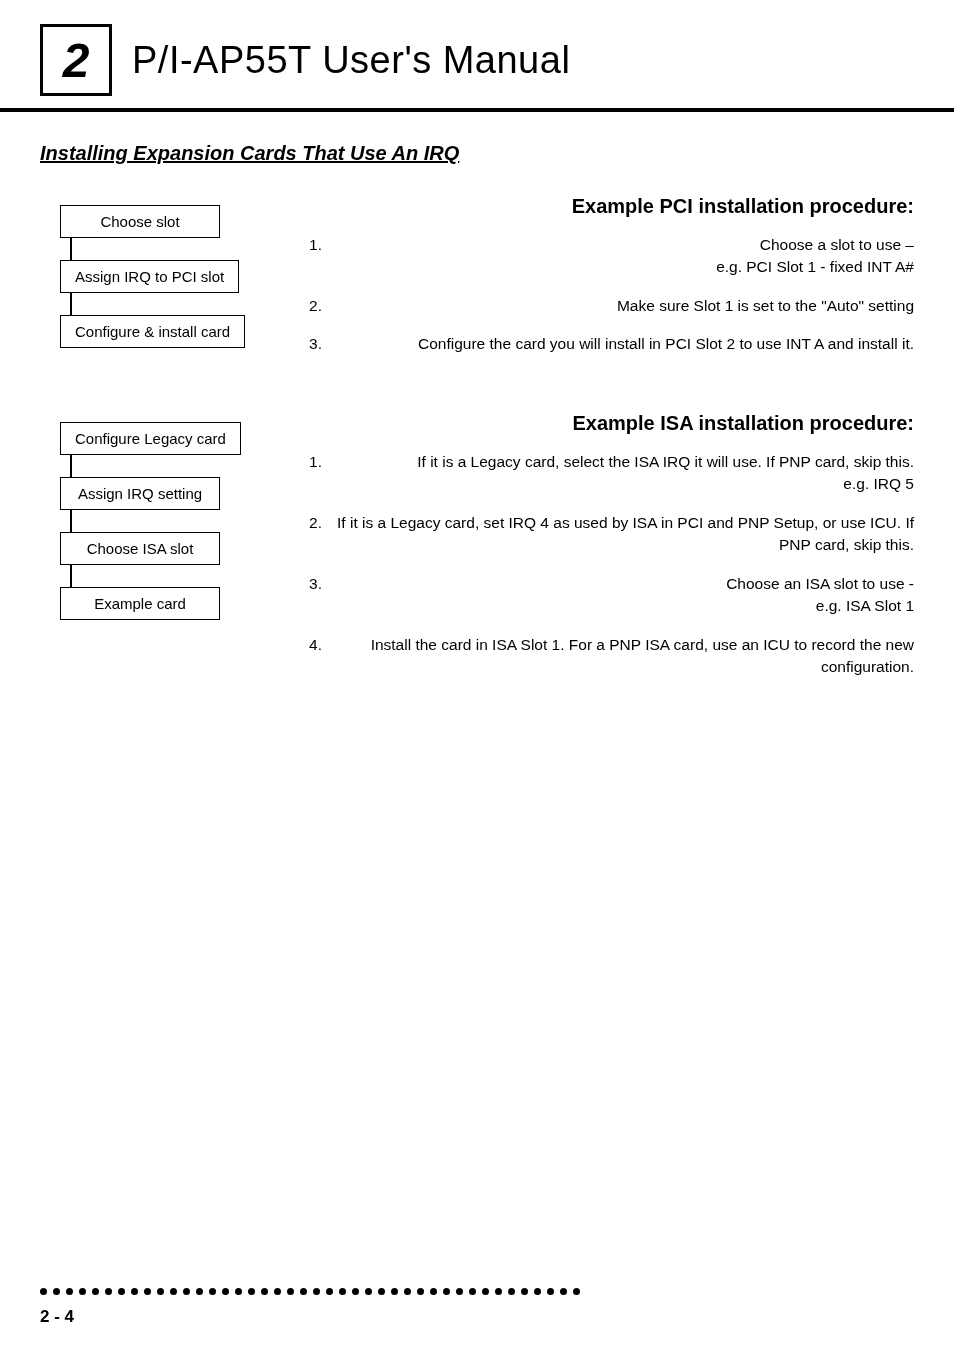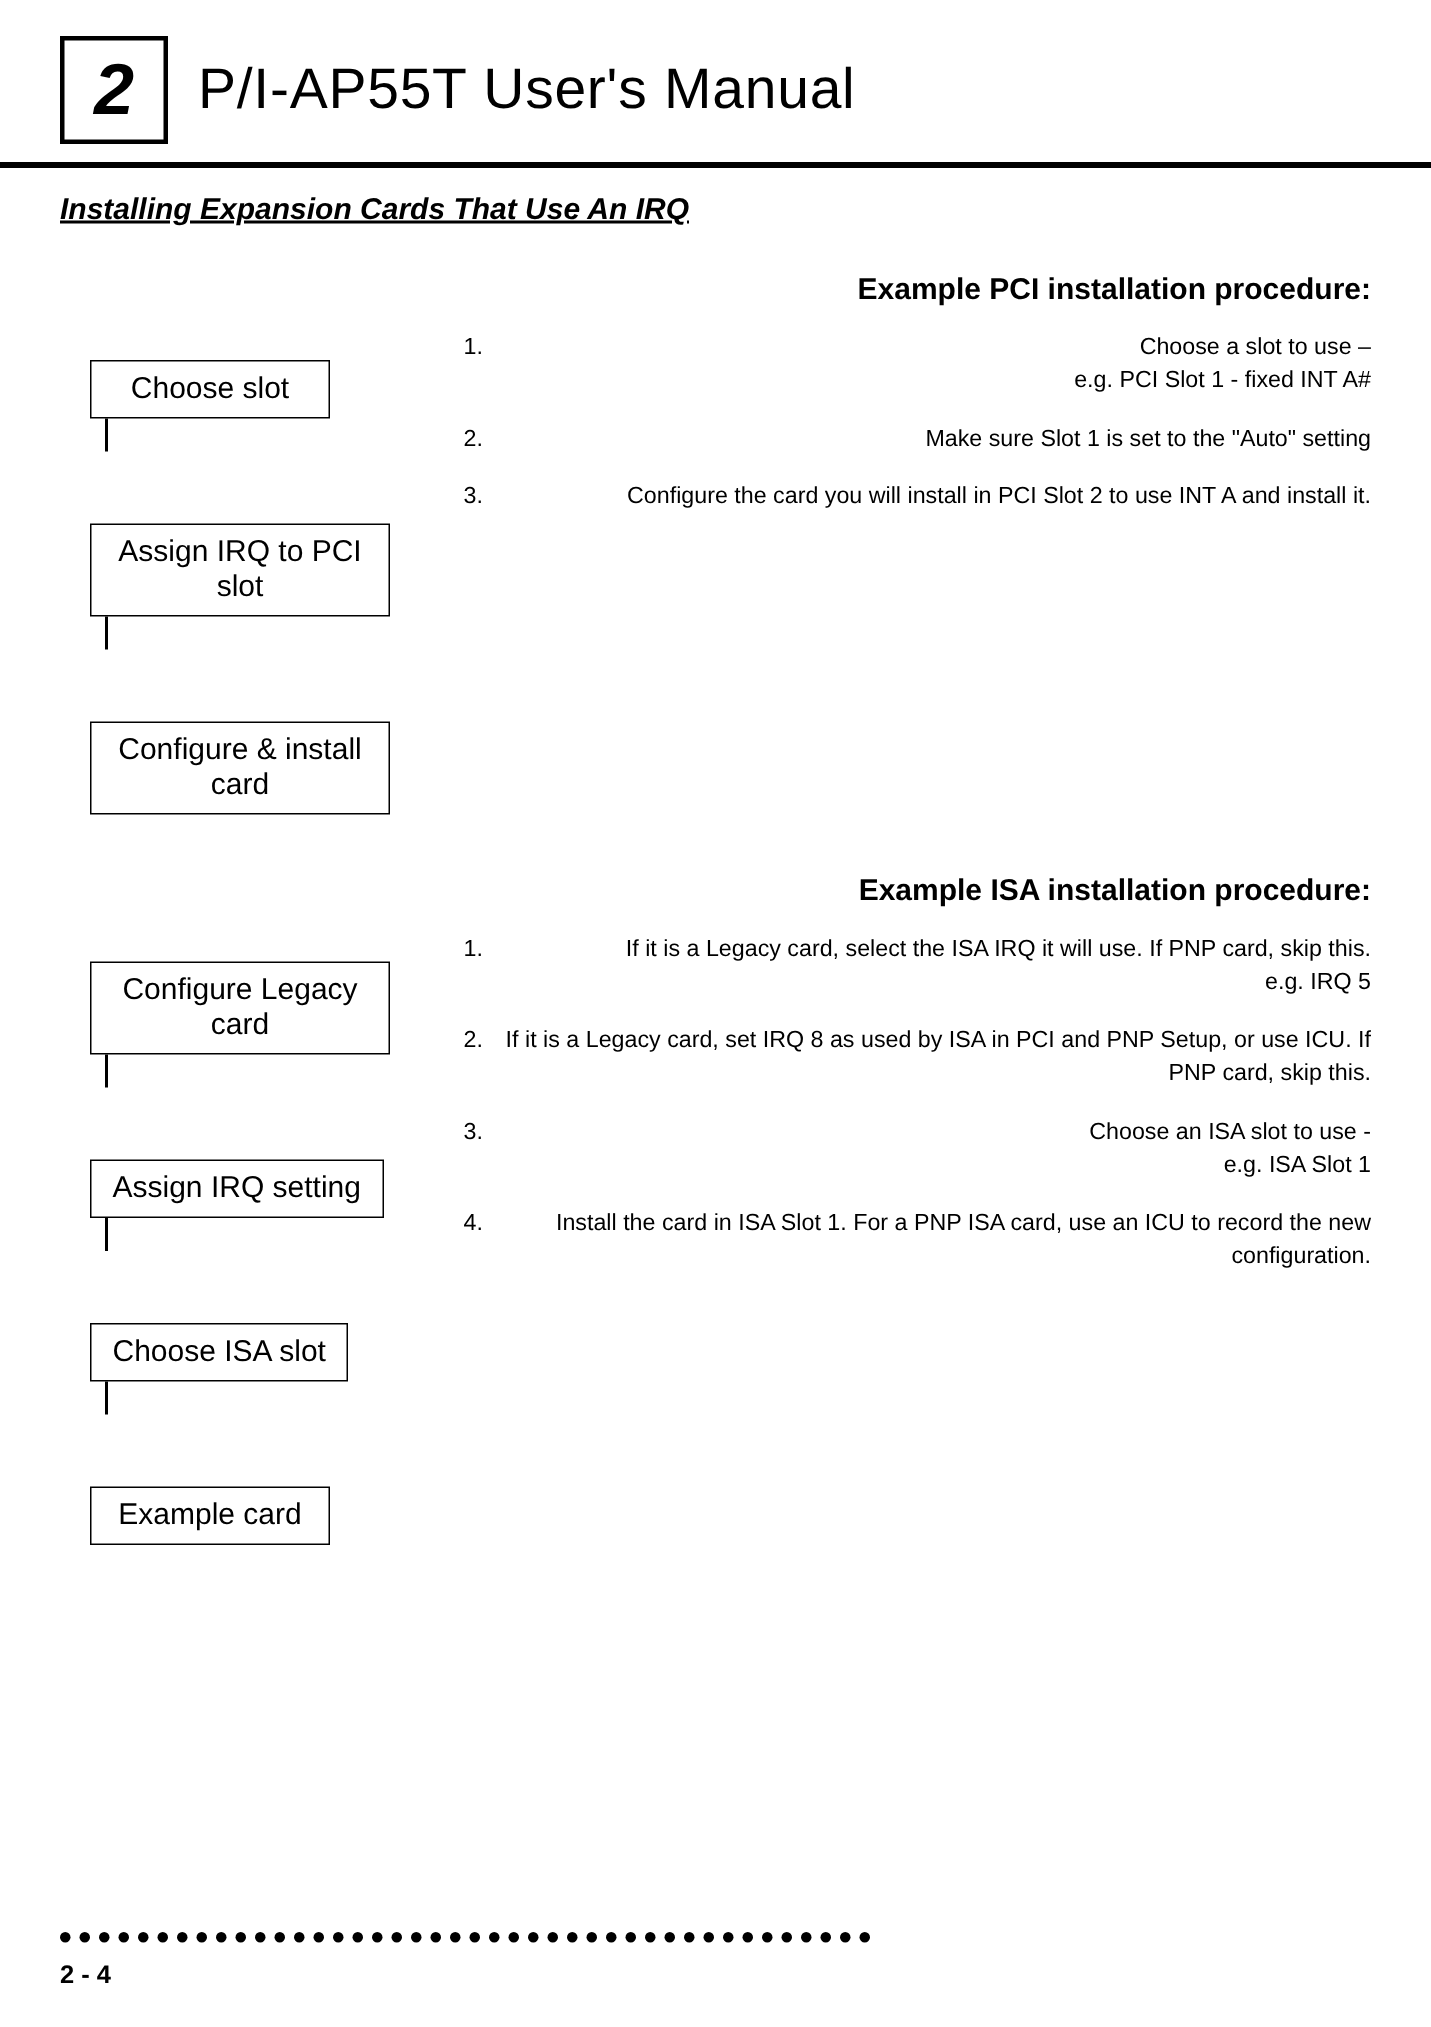--- a/index.html
+++ b/index.html
@@ -41,21 +41,21 @@
       flex-shrink: 0;
     }
     .page-title {
       font-size: 38px;
       font-weight: normal;
       letter-spacing: 0.5px;
     }
 
     
     .content {
-      padding: 17px 40px 30px 40px;
+      padding: 30px 40px 30px 40px;
     }
 
     
     .section-heading {
       font-style: italic;
       font-weight: bold;
       font-size: 20px;
       margin-bottom: 30px;
       text-decoration: underline;
     }
@@ -70,26 +70,25 @@
     .flowchart {
       width: 220px;
       flex-shrink: 0;
       margin-right: 40px;
       margin-top: 10px;
     }
 
     .flow-box {
       border: 1.5px solid #000;
       padding: 7px 14px;
-      font-size: 20px;
+      font-size: 15px;
       text-align: center;
       background: #fff;
       display: inline-block;
       min-width: 160px;
-      margin-top: 48px;
     }
 
     .flow-connector {
       display: flex;
       flex-direction: column;
       align-items: flex-start;
       padding-left: 20px;
     }
 
     .flow-item {
@@ -254,21 +253,21 @@
 
       <div class="instructions">
         <div class="example-title">Example ISA installation procedure:</div>
         <ol class="steps">
           <li class="step">
             <span class="step-num">1.</span>
             <span class="step-text">If it is a Legacy card, select the ISA IRQ it will use. If PNP card, skip this.<br>e.g. IRQ 5</span>
           </li>
           <li class="step">
             <span class="step-num">2.</span>
-            <span class="step-text">If it is a Legacy card, set IRQ 8 as used by ISA in PCI and PNP Setup, or use ICU. If PNP card, skip this.</span>
+            <span class="step-text">If it is a Legacy card, set IRQ 4 as used by ISA in PCI and PNP Setup, or use ICU. If PNP card, skip this.</span>
           </li>
           <li class="step">
             <span class="step-num">3.</span>
             <span class="step-text">Choose an ISA slot to use -<br>e.g. ISA Slot 1</span>
           </li>
           <li class="step">
             <span class="step-num">4.</span>
             <span class="step-text">Install the card in ISA Slot 1. For a PNP ISA card, use an ICU to record the new configuration.</span>
           </li>
         </ol>

